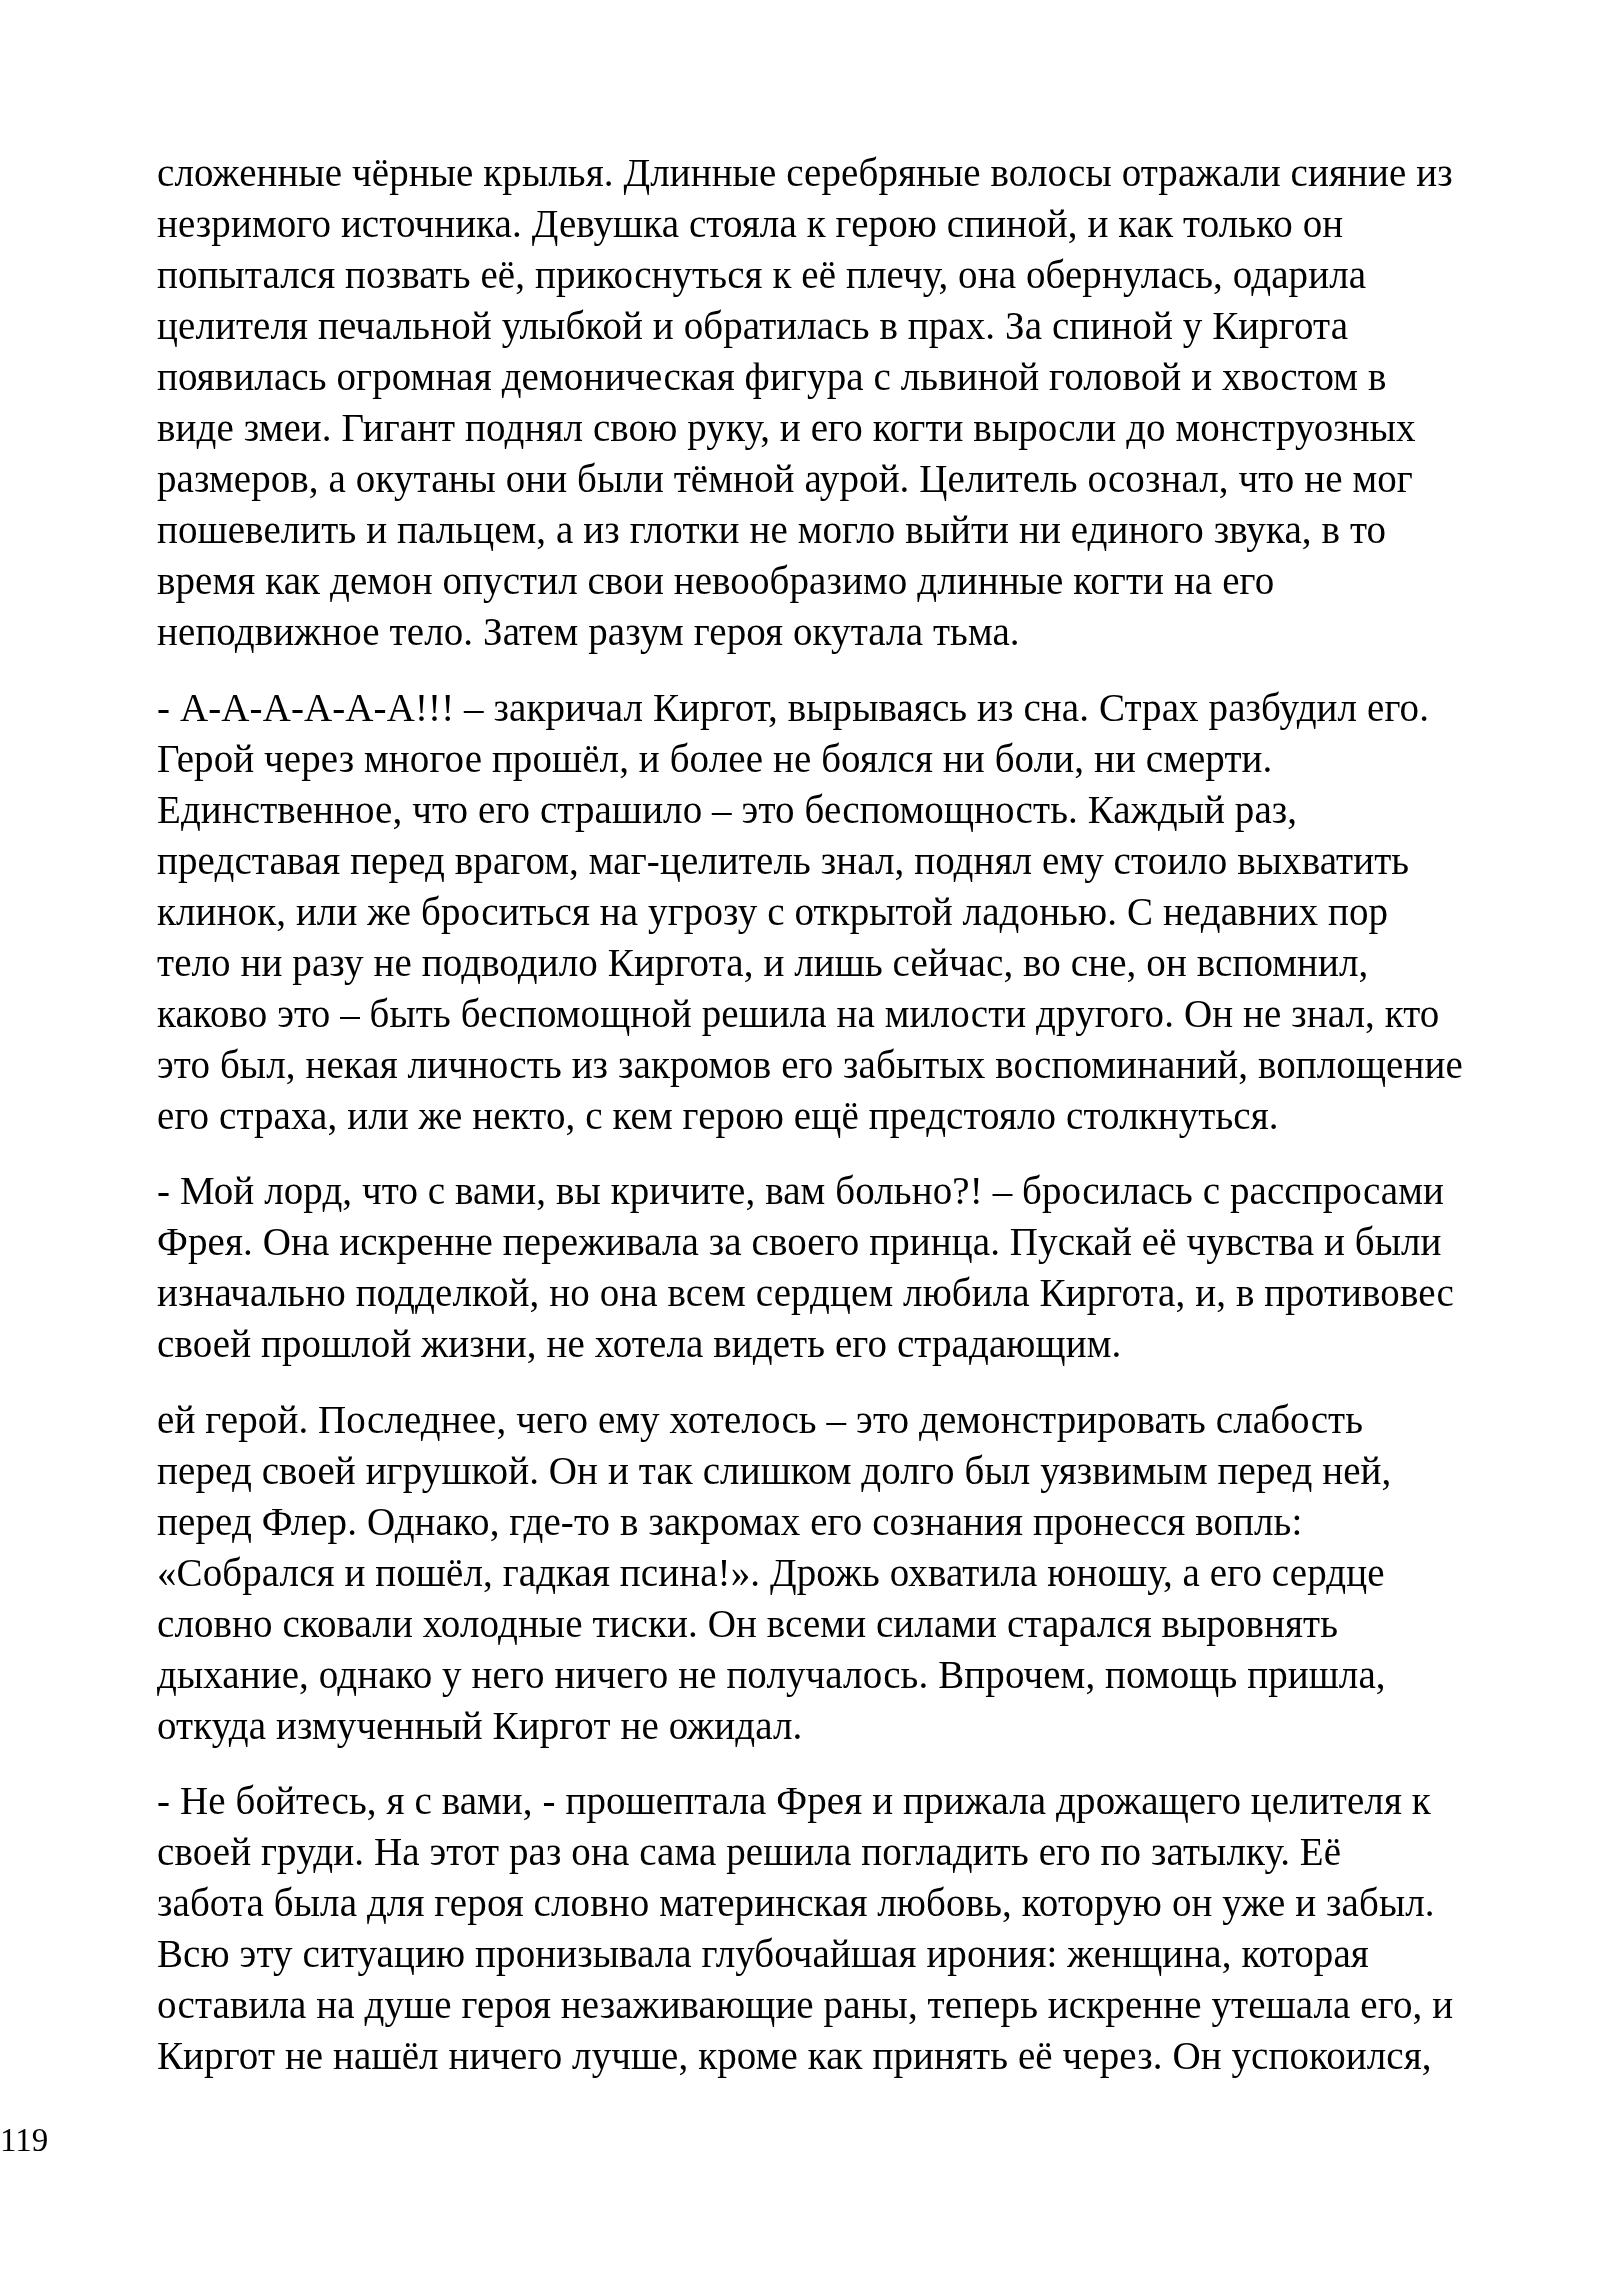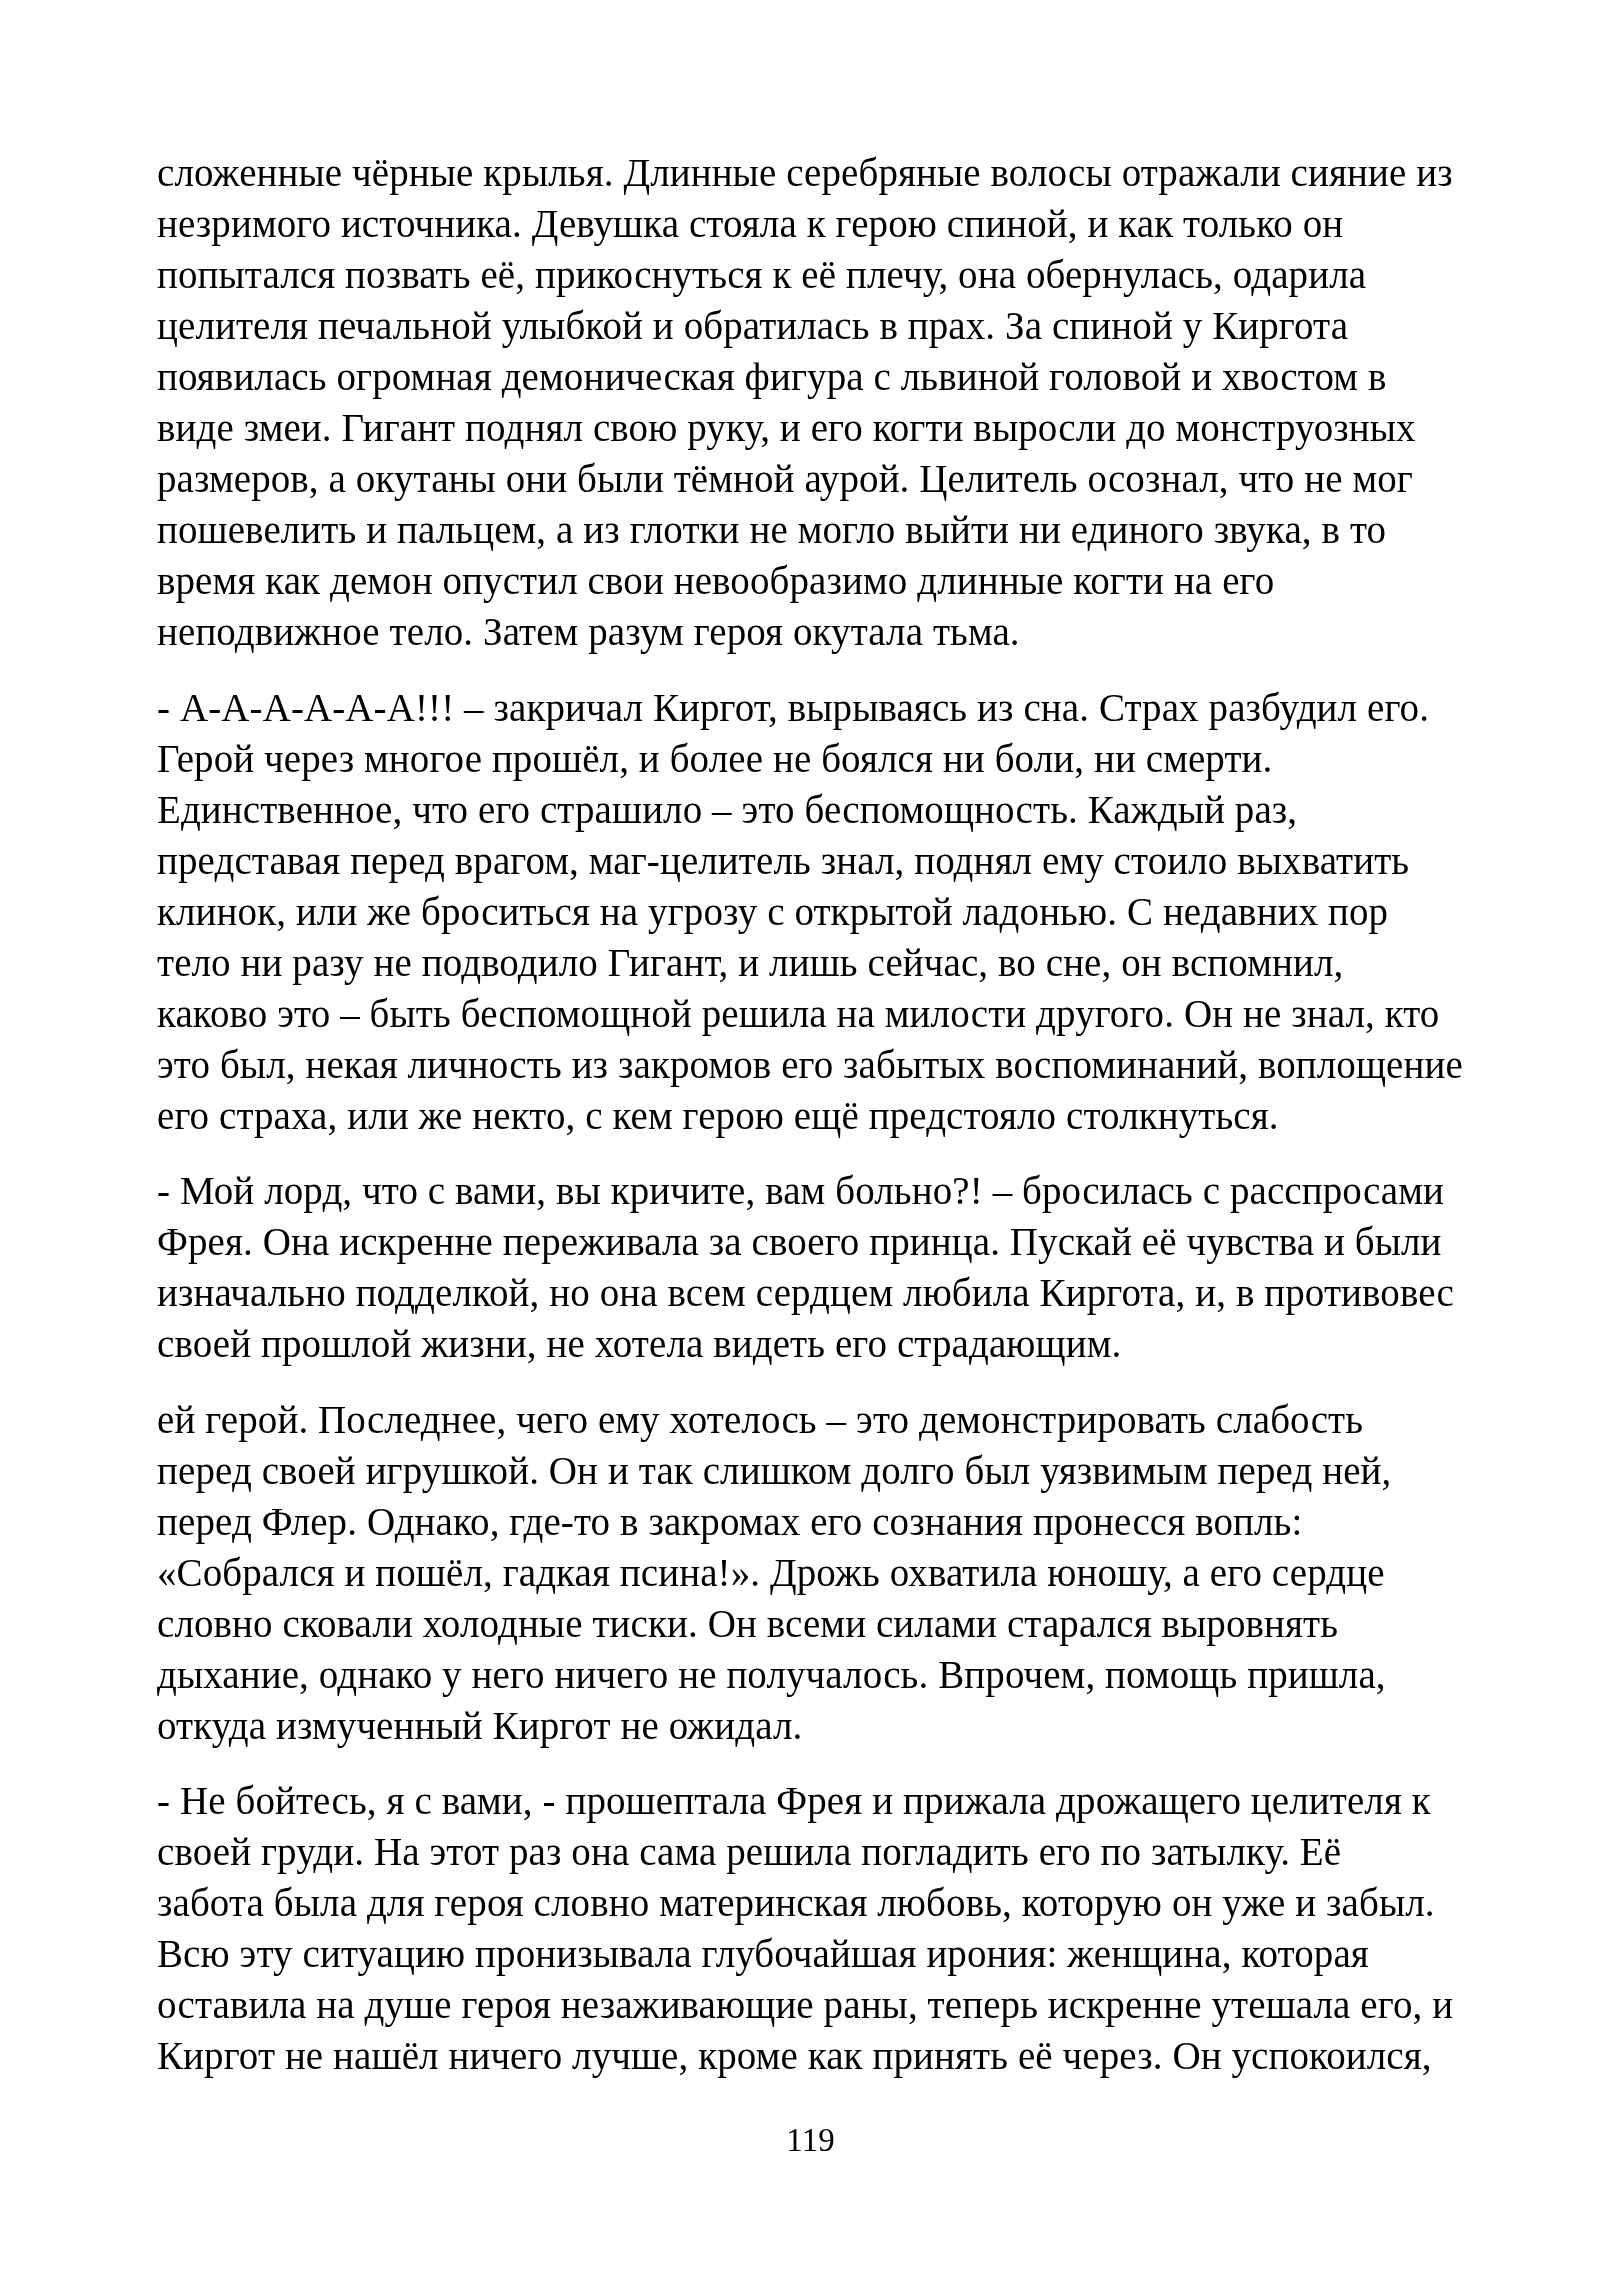--- a/index.html
+++ b/index.html
@@ -34,21 +34,21 @@
     font-size: 39px;
     line-height: 51px;
     white-space: nowrap;
     letter-spacing: 0.1px;
   }
   .page-number {
     position: absolute;
     top: 2119px;
     left: 0;
     width: 100%;
-    text-align: center;
+    text-align: left;
     font-size: 33px;
     line-height: 43px;
   }
 </style>
 </head>
 <body>
 
 <div class="page">
 
   <div class="text-block">
@@ -65,21 +65,21 @@
       <div class="line">время как демон опустил свои невообразимо длинные когти на его</div>
       <div class="line">неподвижное тело. Затем разум героя окутала тьма.</div>
     </div>
 
     <div class="paragraph">
       <div class="line">- А-А-А-А-А-А!!! – закричал Киргот, вырываясь из сна. Страх разбудил его.</div>
       <div class="line">Герой через многое прошёл, и более не боялся ни боли, ни смерти.</div>
       <div class="line">Единственное, что его страшило – это беспомощность. Каждый раз,</div>
       <div class="line">представая перед врагом, маг-целитель знал, поднял ему стоило выхватить</div>
       <div class="line">клинок, или же броситься на угрозу с открытой ладонью. С недавних пор</div>
-      <div class="line">тело ни разу не подводило Гигант, и лишь сейчас, во сне, он вспомнил,</div>
+      <div class="line">тело ни разу не подводило Киргота, и лишь сейчас, во сне, он вспомнил,</div>
       <div class="line">каково это – быть беспомощной решила на милости другого. Он не знал, кто</div>
       <div class="line">это был, некая личность из закромов его забытых воспоминаний, воплощение</div>
       <div class="line">его страха, или же некто, с кем герою ещё предстояло столкнуться.</div>
     </div>
 
     <div class="paragraph">
       <div class="line">- Мой лорд, что с вами, вы кричите, вам больно?! – бросилась с расспросами</div>
       <div class="line">Фрея. Она искренне переживала за своего принца. Пускай её чувства и были</div>
       <div class="line">изначально подделкой, но она всем сердцем любила Киргота, и, в противовес</div>
       <div class="line">своей прошлой жизни, не хотела видеть его страдающим.</div>

